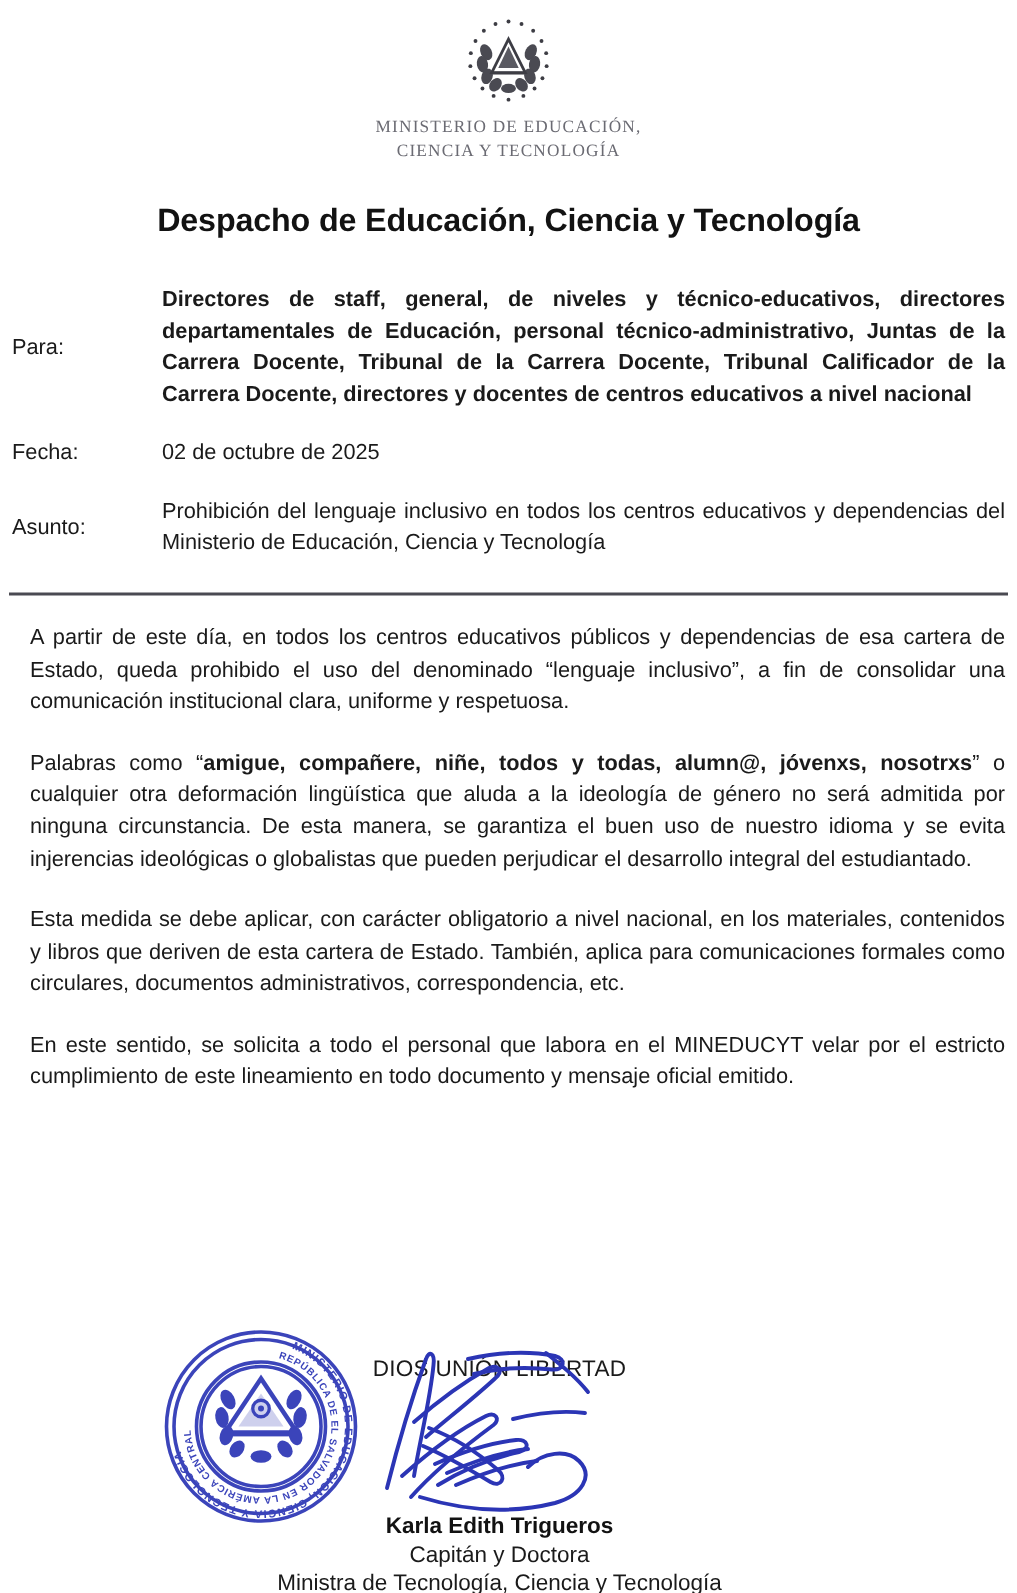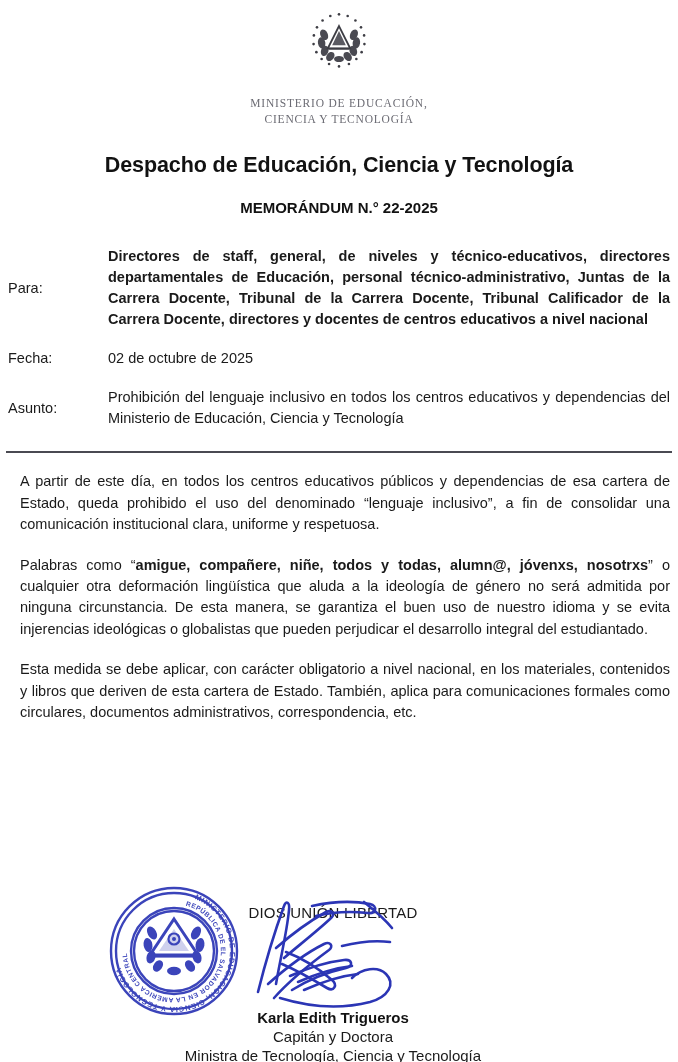--- a/index.html
+++ b/index.html
@@ -28,21 +28,21 @@
     text-align: center;
     padding-top: 10px;
   }
   .crest-top {
     width: 62px;
     height: 62px;
     margin: 0 auto;
     display: block;
   }
   .ministry-name {
-    margin-top: 24px;
+    margin-top: 6px;
     font-family: "Liberation Serif", serif;
     font-size: 11.5px;
     letter-spacing: 0.8px;
     line-height: 1.35;
     color: #6b6b73;
     text-transform: uppercase;
   }
   .ministry-name .l2 { display: block; }
 
   
@@ -210,21 +210,20 @@
       <polygon points="50,34 61,57 39,57" fill="#5a5a62"></polygon>
       <rect x="33" y="61" width="34" height="3" fill="#3d3d44"></rect>
     </svg>
     <div class="ministry-name">
       <span class="l1">MINISTERIO DE EDUCACIÓN,</span>
       <span class="l2">CIENCIA Y TECNOLOGÍA</span>
     </div>
   </div>
 
   <div class="doc-title">Despacho de Educación, Ciencia y Tecnología</div>
-  <div class="memo-number">MEMORÁNDUM N.° 22-2025</div>
 
   <div class="fields">
 
     <div class="field-row">
       <div class="field-label">Para:</div>
       <div class="field-value bold">Directores de staff, general, de niveles y técnico-educativos, directores departamentales de Educación, personal técnico-administrativo, Juntas de la Carrera Docente, Tribunal de la Carrera Docente, Tribunal Calificador de la Carrera Docente, directores y docentes de centros educativos a nivel nacional</div>
     </div>
 
     <div class="field-row">
       <div class="field-label">Fecha:</div>
@@ -237,20 +236,21 @@
     </div>
 
   </div>
 
   <div class="divider"></div>
 
   <div class="body-copy">
     <p>A partir de este día, en todos los centros educativos públicos y dependencias de esa cartera de Estado, queda prohibido el uso del denominado “lenguaje inclusivo”, a fin de consolidar una comunicación institucional clara, uniforme y respetuosa.</p>
     <p><span>Palabras como “</span><b>amigue, compañere, niñe, todos y todas, alumn@, jóvenxs, nosotrxs</b><span>” o cualquier otra deformación lingüística que aluda a la ideología de género no será admitida por ninguna circunstancia. De esta manera, se garantiza el buen uso de nuestro idioma y se evita injerencias ideológicas o globalistas que pueden perjudicar el desarrollo integral del estudiantado.</span></p>
     <p>Esta medida se debe aplicar, con carácter obligatorio a nivel nacional, en los materiales, contenidos y libros que deriven de esta cartera de Estado. También, aplica para comunicaciones formales como circulares, documentos administrativos, correspondencia, etc.</p>
+    <p>En este sentido, se solicita a todo el personal que labora en el MINEDUCYT velar por el estricto cumplimiento de este lineamiento en todo documento y mensaje oficial emitido.</p>
   </div>
 
   <div class="sign-block">
     <div class="motto">DIOS UNIÓN LIBERTAD</div>
     <div class="signer-name">Karla Edith Trigueros</div>
     <div class="signer-rank">Capitán y Doctora</div>
     <div class="signer-role">Ministra de Tecnología, Ciencia y Tecnología</div>
   </div>
 
   <svg class="seal" viewBox="0 0 132 132">

